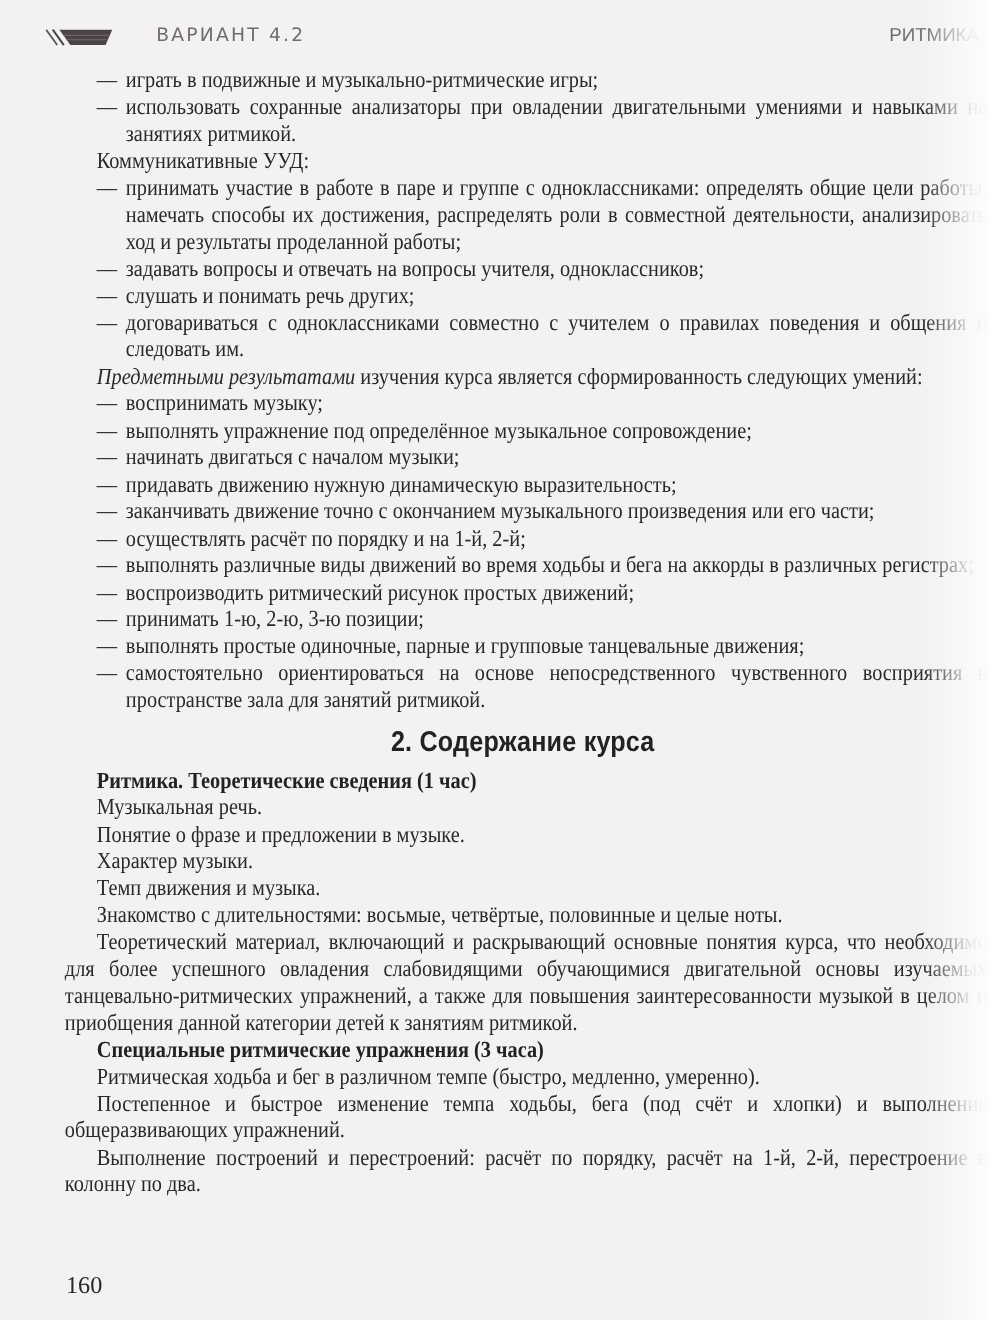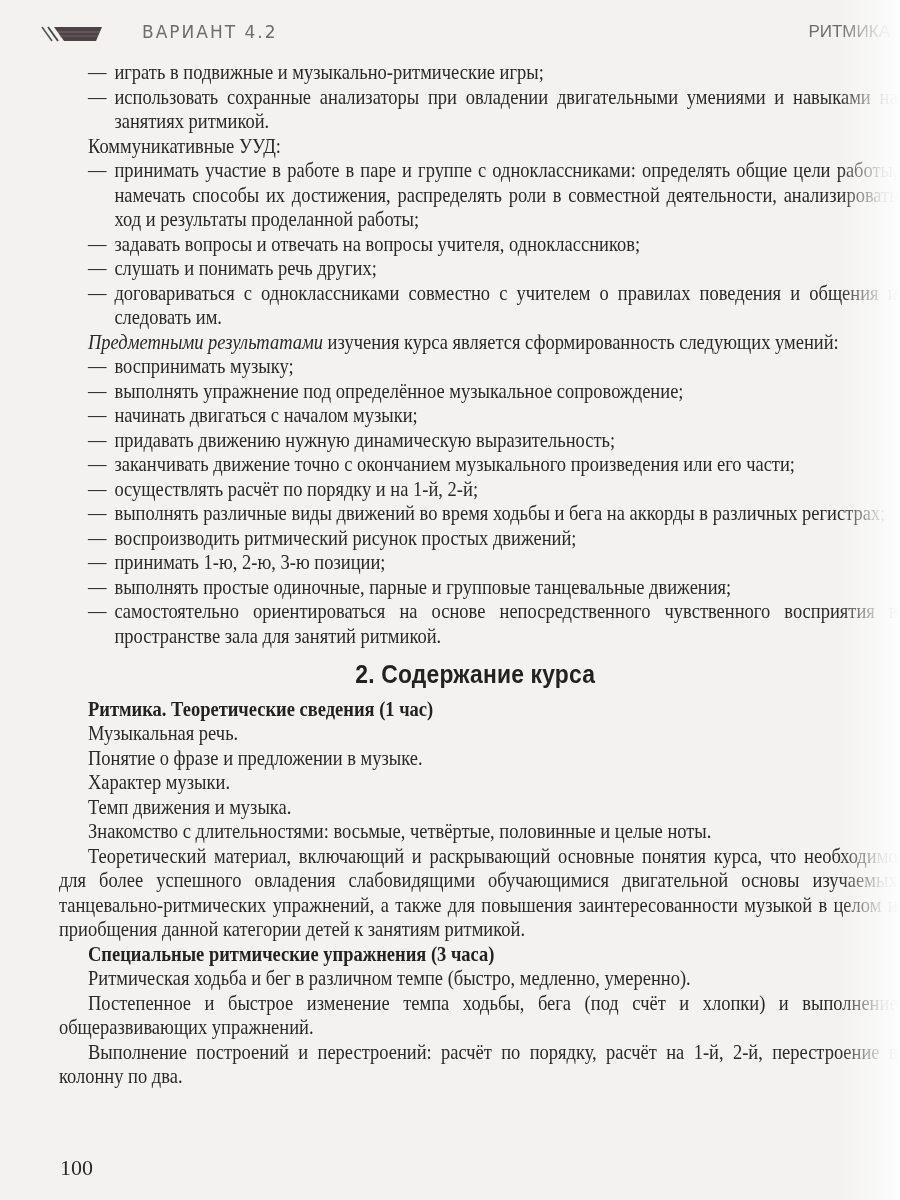--- a/index.html
+++ b/index.html
@@ -115,14 +115,14 @@
   </div>
 
   <div>
     <div class="h3">Специальные ритмические упражнения (3 часа)</div>
     <div class="just para-ind out">Ритмическая ходьба и бег в различном темпе (быстро, медленно, умеренно).</div>
     <div class="just para-ind out">Постепенное и быстрое изменение темпа ходьбы, бега (под счёт и хлопки) и выполнение общеразвивающих упражнений.</div>
     <div class="just para-ind out">Выполнение построений и перестроений: расчёт по порядку, расчёт на 1-й, 2-й, перестроение в колонну по два.</div>
   </div>
 </div>
 
-<div class="pagenum">100</div>
+<div class="pagenum">160</div>
 <div class="page-shade"></div>
 
 </body></html>

